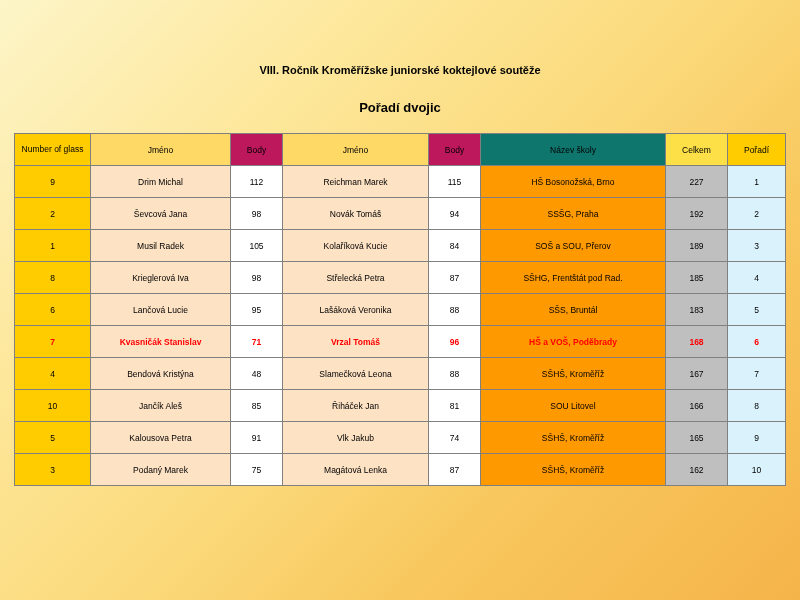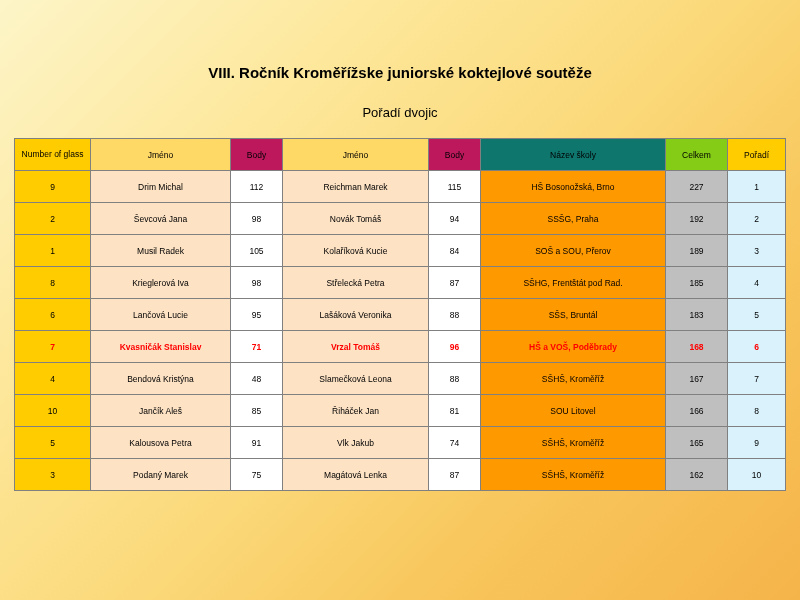--- a/index.html
+++ b/index.html
@@ -14,29 +14,29 @@
     background: linear-gradient(135deg, #fdf5c8 0%, #fde79a 28%, #fbd97a 52%, #f8c75d 72%, #f5b44a 100%);
   }
   .page {
     position: relative;
     width: 800px;
     height: 600px;
     box-sizing: border-box;
   }
   .title {
     text-align: center;
-    font-size: 15px;
+    font-size: 11px;
     font-weight: bold;
     color: #000000;
     margin-top: 64px;
   }
   .subtitle {
     text-align: center;
     font-size: 13px;
-    font-weight: normal;
+    font-weight: bold;
     color: #000000;
     margin-top: 24px;
   }
   table.results {
     border-collapse: collapse;
     margin: 18px auto 0 auto;
     width: 730px;
     table-layout: fixed;
   }
   table.results td, table.results th {
@@ -62,21 +62,21 @@
   
   thead td {
     font-weight: bold;
     font-size: 9px;
     height: 46px;
   }
   .h-glass  { background: #ffcc00; font-size: 7.5px; line-height: 1.15; }
   .h-name   { background: #ffd966; }
   .h-body   { background: #be185d; }
   .h-school { background: #0f766e; margin-left: 24px; }
-  .h-total  { background: #84cc16; }
+  .h-total  { background: #fde047; }
   .h-rank   { background: #ffcc00; }
 
   
   .cl-glass  { background: #ffcc00; }
   .cl-name   { background: #fde2c4; margin-left: 36px; }
   .cl-body   { background: #ffffff; margin-top: 36px; }
   .cl-school { background: #ff9900; }
   .cl-total  { background: #bfbfbf; }
   .cl-rank   { background: #d9f2fb; }
 

